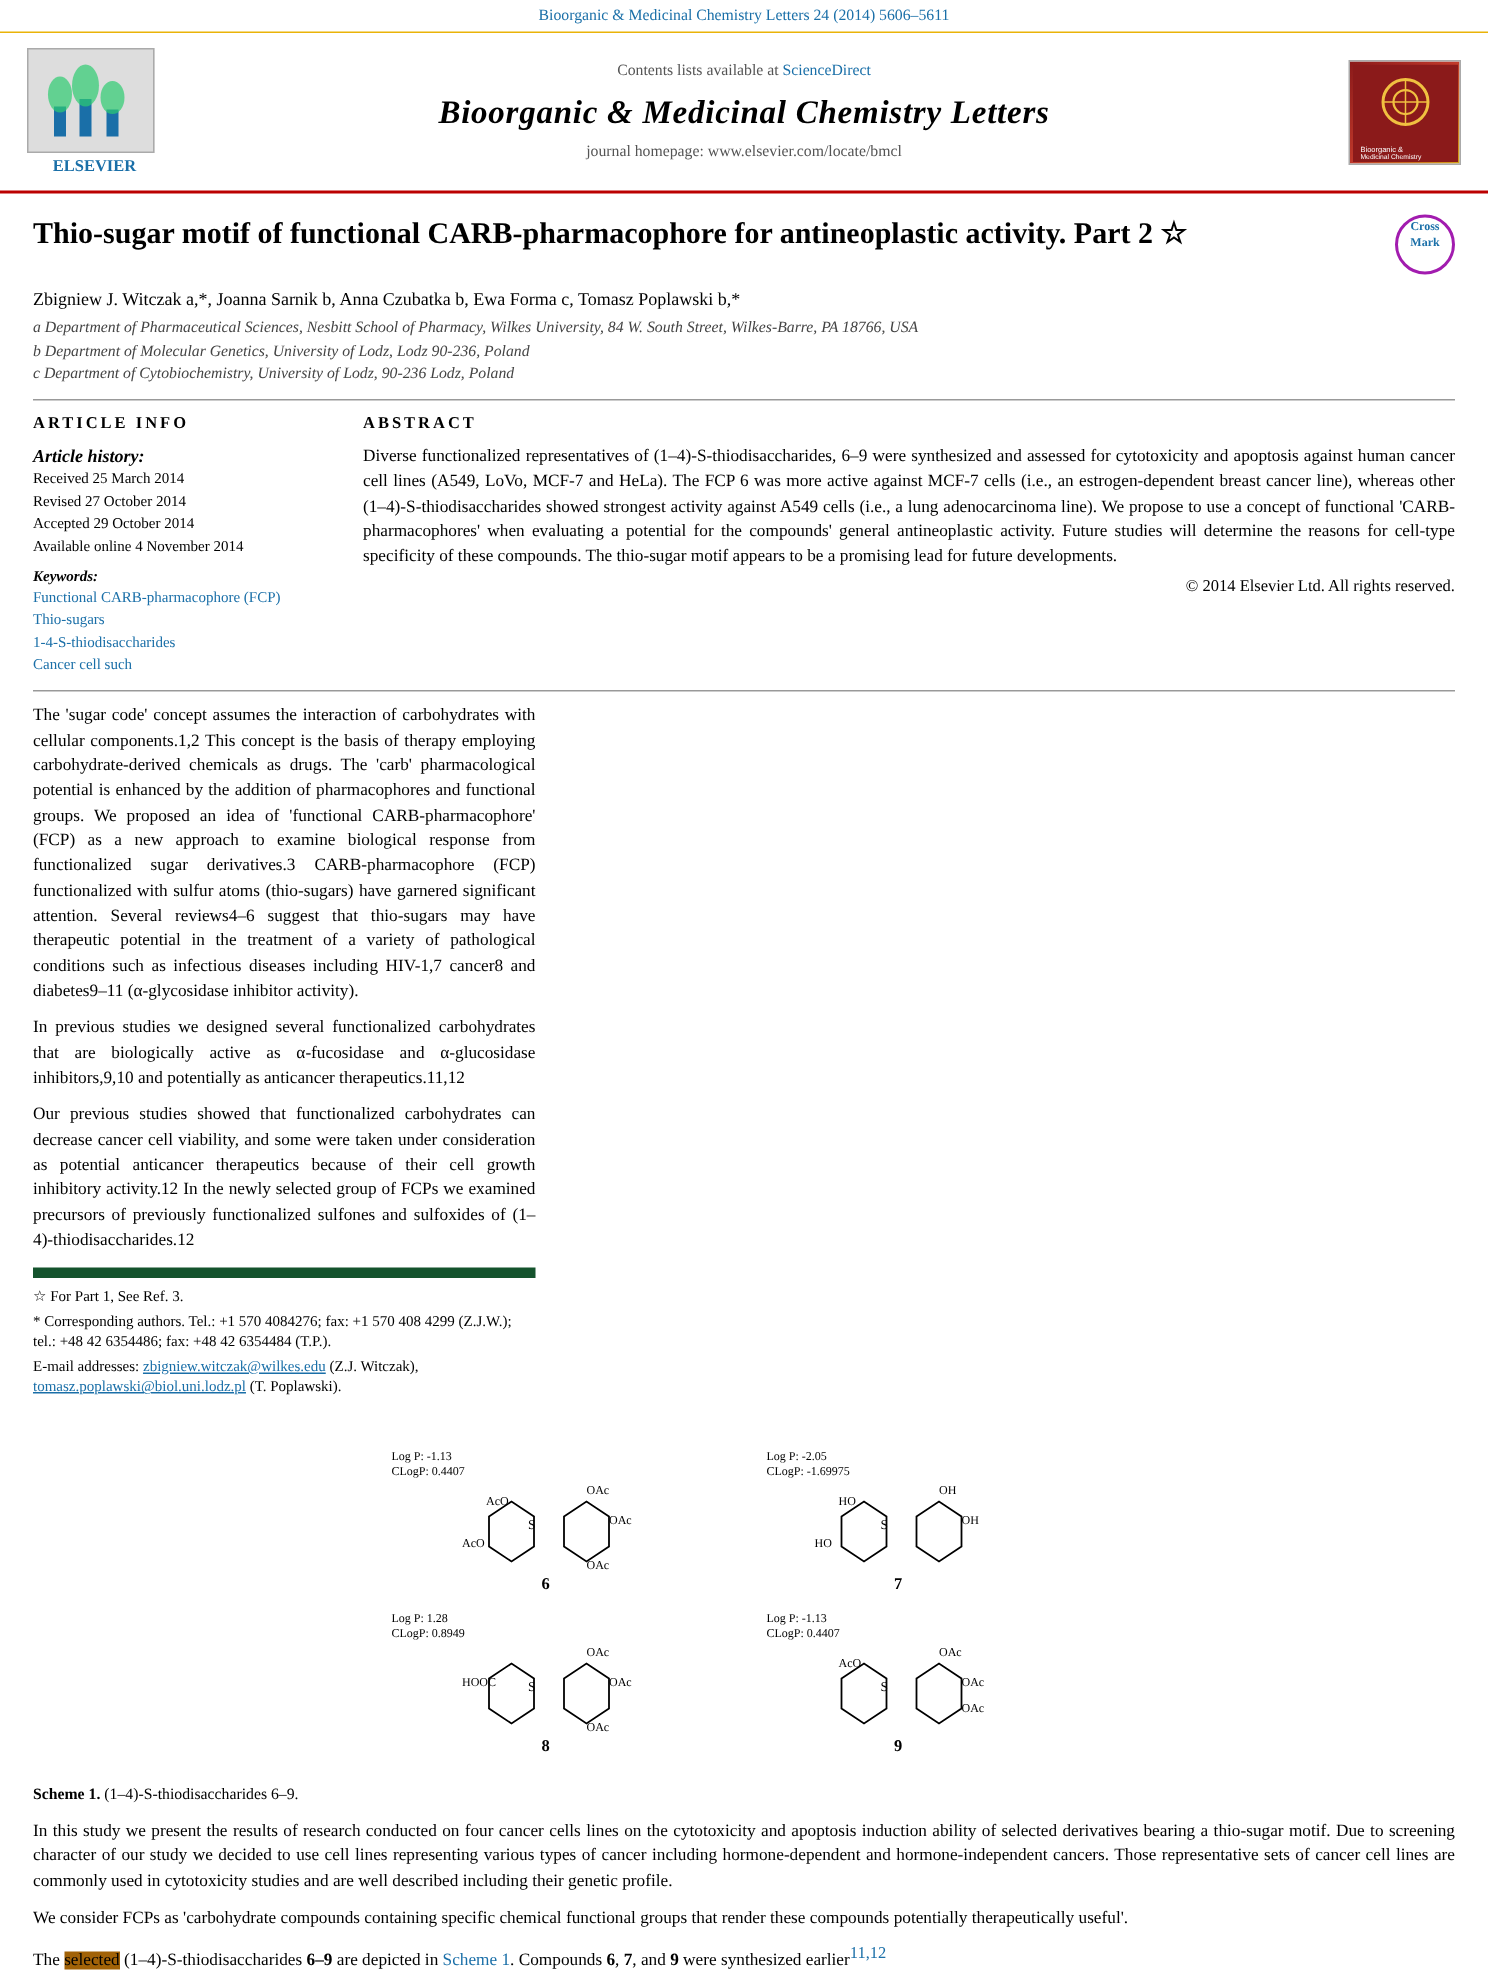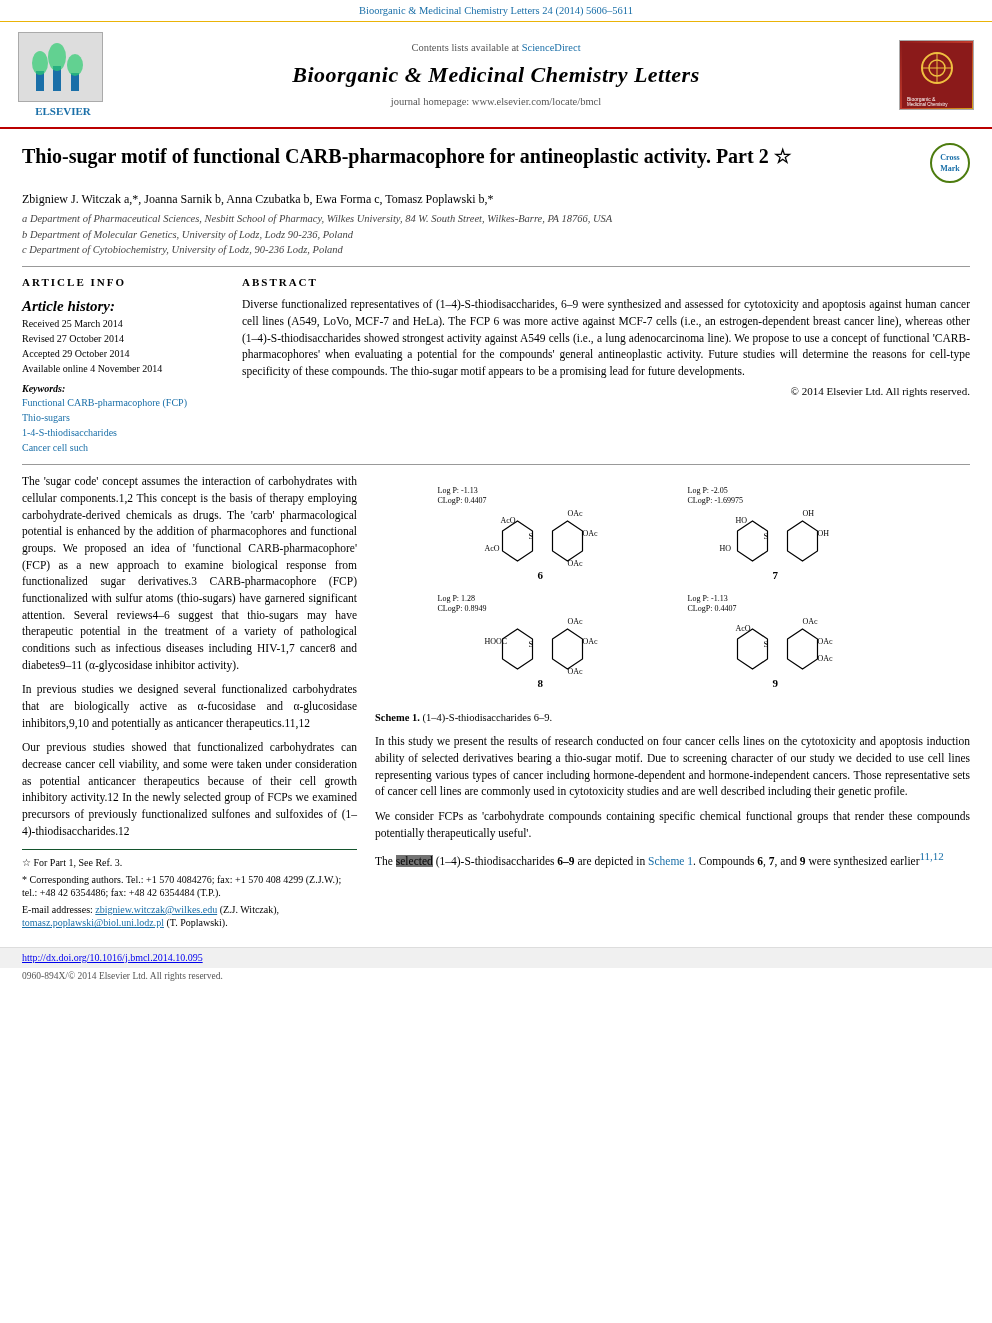--- a/index.html
+++ b/index.html
@@ -105,24 +105,23 @@
     .article-title {
       font-size: 20px;
       font-weight: bold;
       color: #000;
       flex: 1;
       line-height: 1.3;
     }
     .crossmark {
       width: 40px;
       height: 40px;
-      border: 2px solid #4d7c0f;
+      border: 2px solid #a21caf;
       border-radius: 50%;
       display: flex;
-      align-items: center;
       justify-content: center;
       font-size: 9px;
       color: #1a6fa8;
       font-weight: bold;
       margin-left: 10px;
       flex-shrink: 0;
       text-align: center;
     }
     .authors {
       font-size: 12px;
@@ -160,21 +159,21 @@
       margin-bottom: 6px;
       text-transform: uppercase;
     }
     .article-info-section {
       font-size: 10.5px;
       margin-bottom: 6px;
     }
     .article-info-section .label {
       font-style: italic;
       font-weight: bold;
-      font-size: 15px;
+      font-size: 12px;
     }
     .article-info-section .date-row {
       font-size: 10px;
       margin-bottom: 1px;
     }
     .keywords-section {
       margin-top: 6px;
     }
     .keywords-section .label {
       font-style: italic;
@@ -206,20 +205,21 @@
     .abstract-copyright {
       font-size: 11px;
       color: #000;
       text-align: right;
       margin-top: 4px;
     }
     .body-section {
       display: flex;
       gap: 18px;
       margin-top: 0;
+      flex-direction: column;
     }
     .body-left {
       width: 335px;
       flex-shrink: 0;
     }
     .body-right {
       flex: 1;
     }
     .body-text {
       font-size: 11.5px;
@@ -243,21 +243,21 @@
     .scheme-caption {
       font-size: 10.5px;
       color: #000;
       text-align: left;
       margin-top: 4px;
     }
     .scheme-caption strong {
       font-weight: bold;
     }
     .footnotes-section {
-      border-top: 1px solid #14532d;
+      border-top: 7px solid #14532d;
       margin-top: 10px;
       padding-top: 6px;
     }
     .footnote-text {
       font-size: 10px;
       color: #000;
       margin-bottom: 3px;
       line-height: 1.35;
     }
     .footnote-text a {
@@ -270,21 +270,21 @@
       font-size: 10px;
       color: #1a6fa8;
       border-top: 1px solid #ddd;
     }
     .issn-bar {
       padding: 2px 22px;
       font-size: 9.5px;
       color: #555;
     }
     .selected-word {
-      background: #737373;
+      background: #a16207;
       display: inline;
     }
   </style>
 </head>
 <body>
 
 <div class="journal-header-bar">
   <span>Bioorganic &amp; Medicinal Chemistry Letters 24 (2014) 5606–5611</span>
 </div>
 

